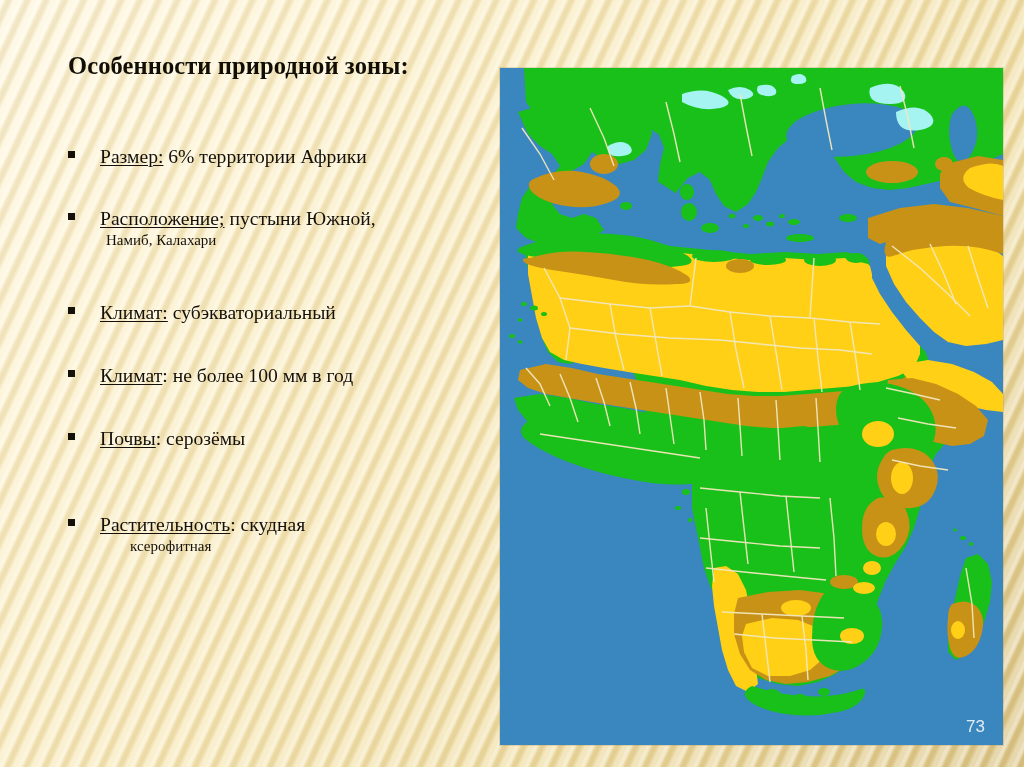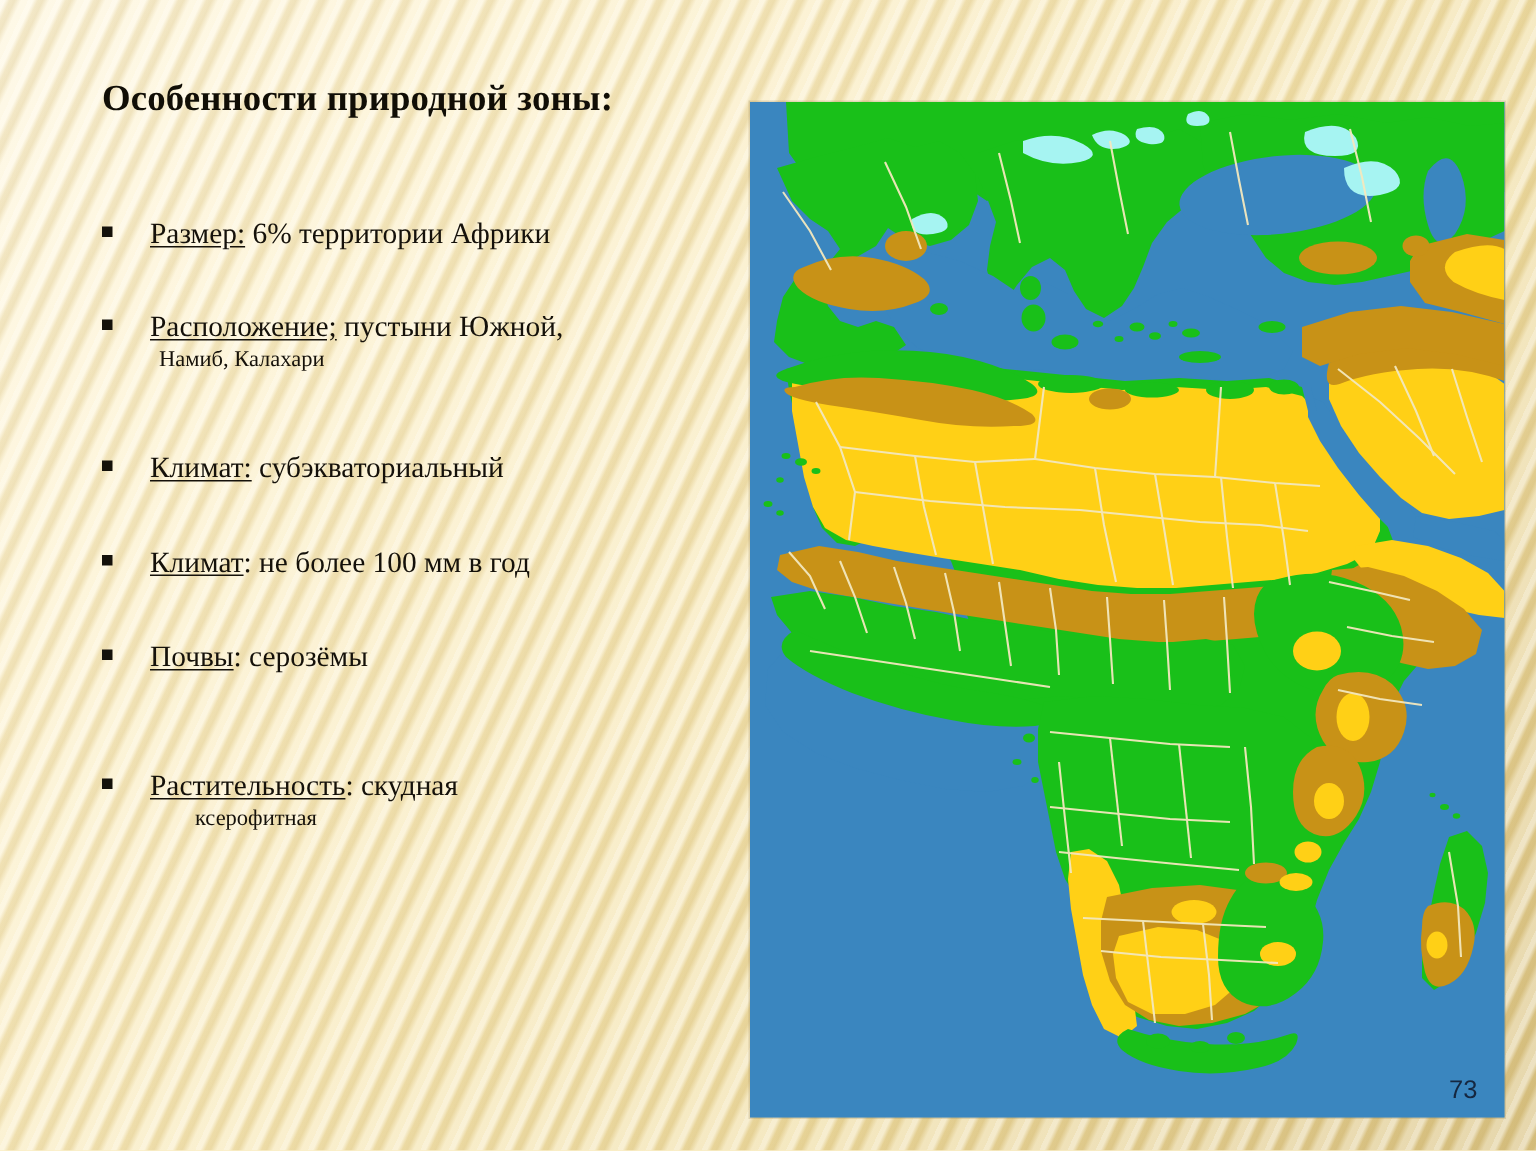--- a/index.html
+++ b/index.html
@@ -43,21 +43,21 @@
 
   
   #map-frame{
     position:absolute;left:500px;top:68px;width:503px;height:677px;
     overflow:hidden;background:#3A86BF;
     box-shadow:0 0 0 1px rgba(150,130,80,0.25);
   }
   #map-frame svg{display:block;width:503px;height:677px;}
   #page-number{
     position:absolute;right:18px;bottom:8px;
-    font-size:17px;color:#0f172a;opacity:.85;
+    font-size:17px;color:#ffffff;opacity:.85;
     font-family:"Liberation Sans",sans-serif;
   }
 </style>
 </head>
 <body>
 
 <div id="slide">
 
   <div id="text-col">
 

